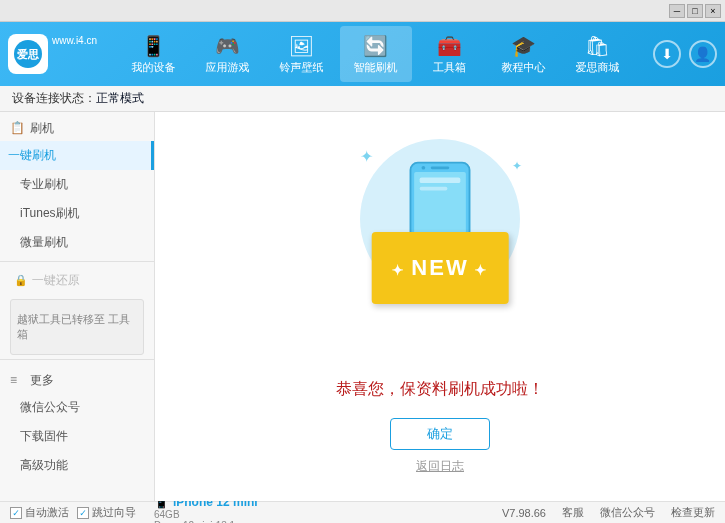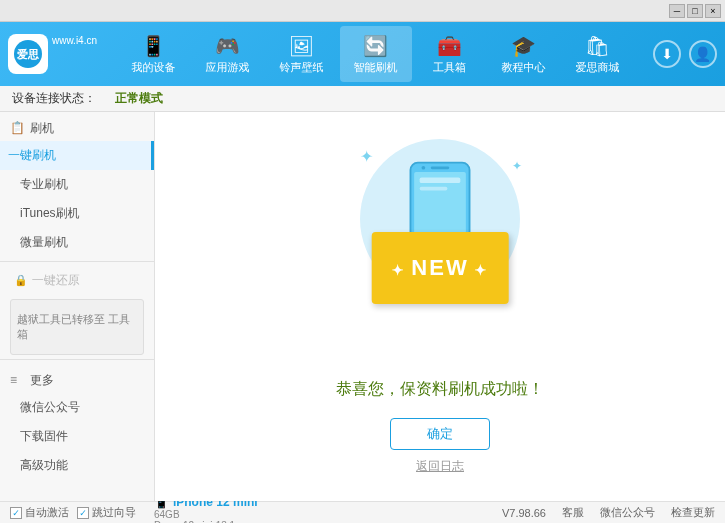--- a/index.html
+++ b/index.html
@@ -121,21 +121,21 @@
       height: 26px;
       background: #f5f5f5;
       border-bottom: 1px solid #ddd;
       display: flex;
       align-items: center;
       padding: 0 12px;
       font-size: 12px;
       color: #666;
     }
     .status-label { color: #333; }
-    .status-value { color: #4d7c0f; font-weight: bold; margin-left: 19px; }
+    .status-value { color: #0f172a; font-weight: normal; }
 
     
     .sidebar {
       width: 155px;
       background: #f7f7f7;
       border-right: 1px solid #e0e0e0;
       overflow-y: auto;
       flex-shrink: 0;
     }
     .sidebar-section-header {
@@ -257,21 +257,21 @@
       content: '✦ ';
       font-size: 14px;
     }
     .new-badge::after {
       content: ' ✦';
       font-size: 14px;
     }
 
     .success-text {
       font-size: 16px;
-      color: #4d7c0f;
+      color: #b91c1c;
       margin-bottom: 18px;
     }
 
     .btn-confirm {
       width: 100px;
       height: 32px;
       border: 1px solid #1a9fe0;
       background: white;
       color: #1a9fe0;
       border-radius: 4px;

